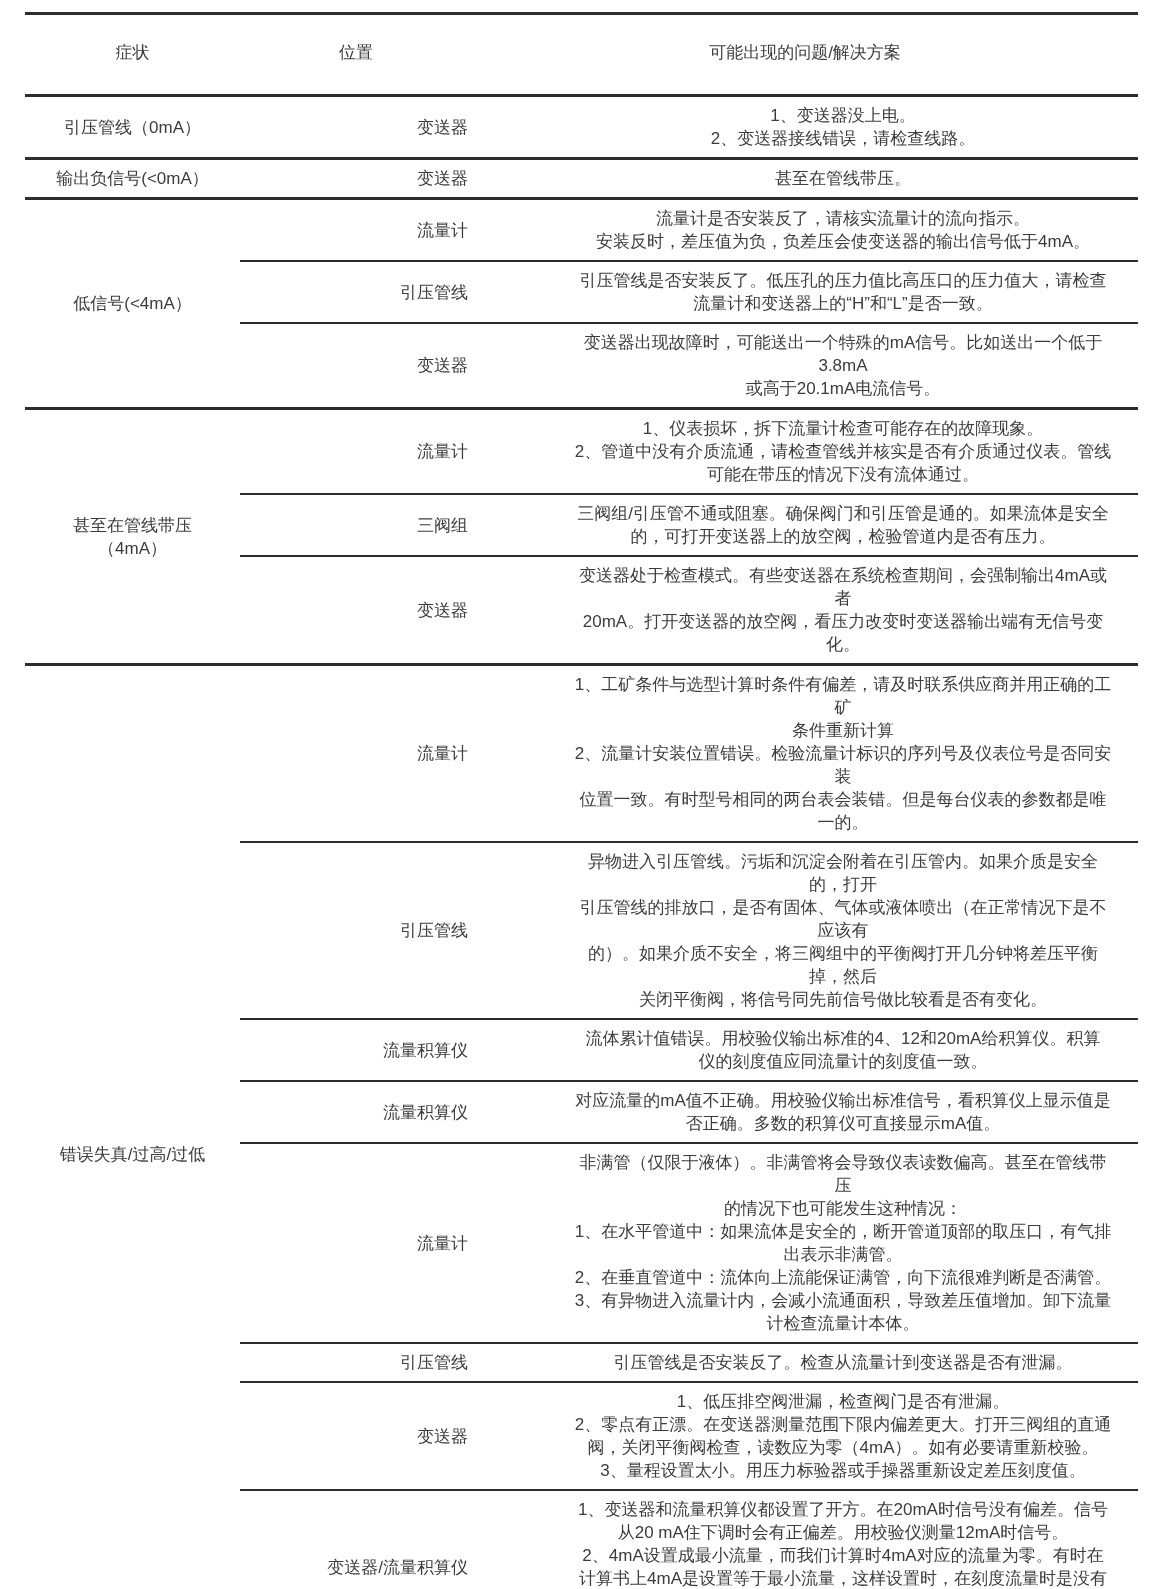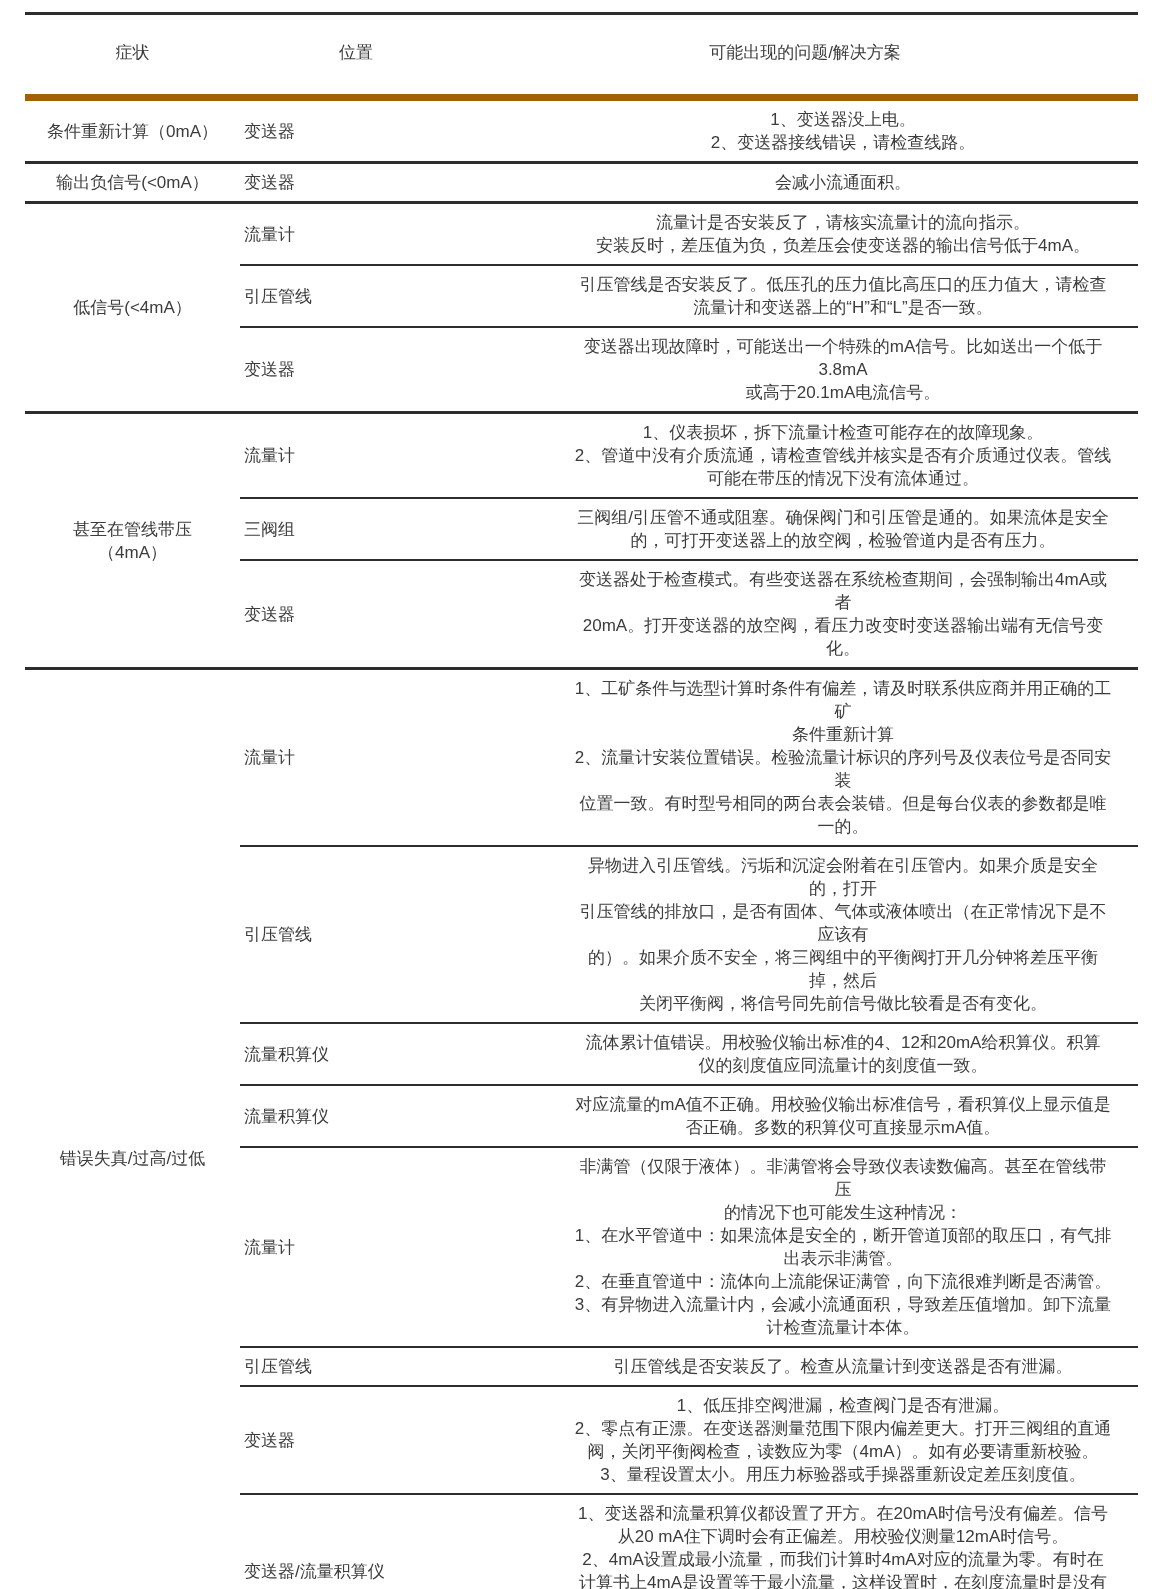--- a/index.html
+++ b/index.html
@@ -25,32 +25,32 @@
     font-size: 17px;
     line-height: 23px;
   }
   thead th {
     font-weight: normal;
     font-size: 17px;
     color: #3c3c3c;
     text-align: center;
     vertical-align: middle;
     padding: 26px 0 30px 0;
-    border-bottom: 7px solid #a16207;
+    border-bottom: 1px solid #a16207;
   }
   tbody td {
     vertical-align: middle;
   }
   td.symptom {
     text-align: center;
     white-space: pre-line;
     padding: 6px 4px;
   }
   td.location {
-    text-align: left;
+    text-align: right;
     padding: 6px 4px;
   }
   td.solution {
     text-align: center;
     white-space: pre-line;
     padding: 7px 24px 7px 100px;
   }
   
   tr.group-start td {
     border-top: 3px solid #2d2d2d;
@@ -72,29 +72,29 @@
     </colgroup>
     <thead>
       <tr>
         <th>症状</th>
         <th>位置</th>
         <th>可能出现的问题/解决方案</th>
       </tr>
     </thead>
     <tbody id="table-body">
         <tr class="group-start">
-          <td class="symptom" rowspan="1">条件重新计算（0mA）</td>
+          <td class="symptom" rowspan="1">引压管线（0mA）</td>
           <td class="location">变送器</td>
           <td class="solution">1、变送器没上电。
 2、变送器接线错误，请检查线路。</td>
         </tr>
         <tr class="group-start">
           <td class="symptom" rowspan="1">输出负信号(&lt;0mA）</td>
           <td class="location">变送器</td>
-          <td class="solution">会减小流通面积。</td>
+          <td class="solution">甚至在管线带压。</td>
         </tr>
         <tr class="group-start">
           <td class="symptom" rowspan="3">低信号(&lt;4mA）</td>
           <td class="location">流量计</td>
           <td class="solution">流量计是否安装反了，请核实流量计的流向指示。
 安装反时，差压值为负，负差压会使变送器的输出信号低于4mA。</td>
         </tr>
         <tr class="sub-row">
           <td class="location">引压管线</td>
           <td class="solution">引压管线是否安装反了。低压孔的压力值比高压口的压力值大，请检查

